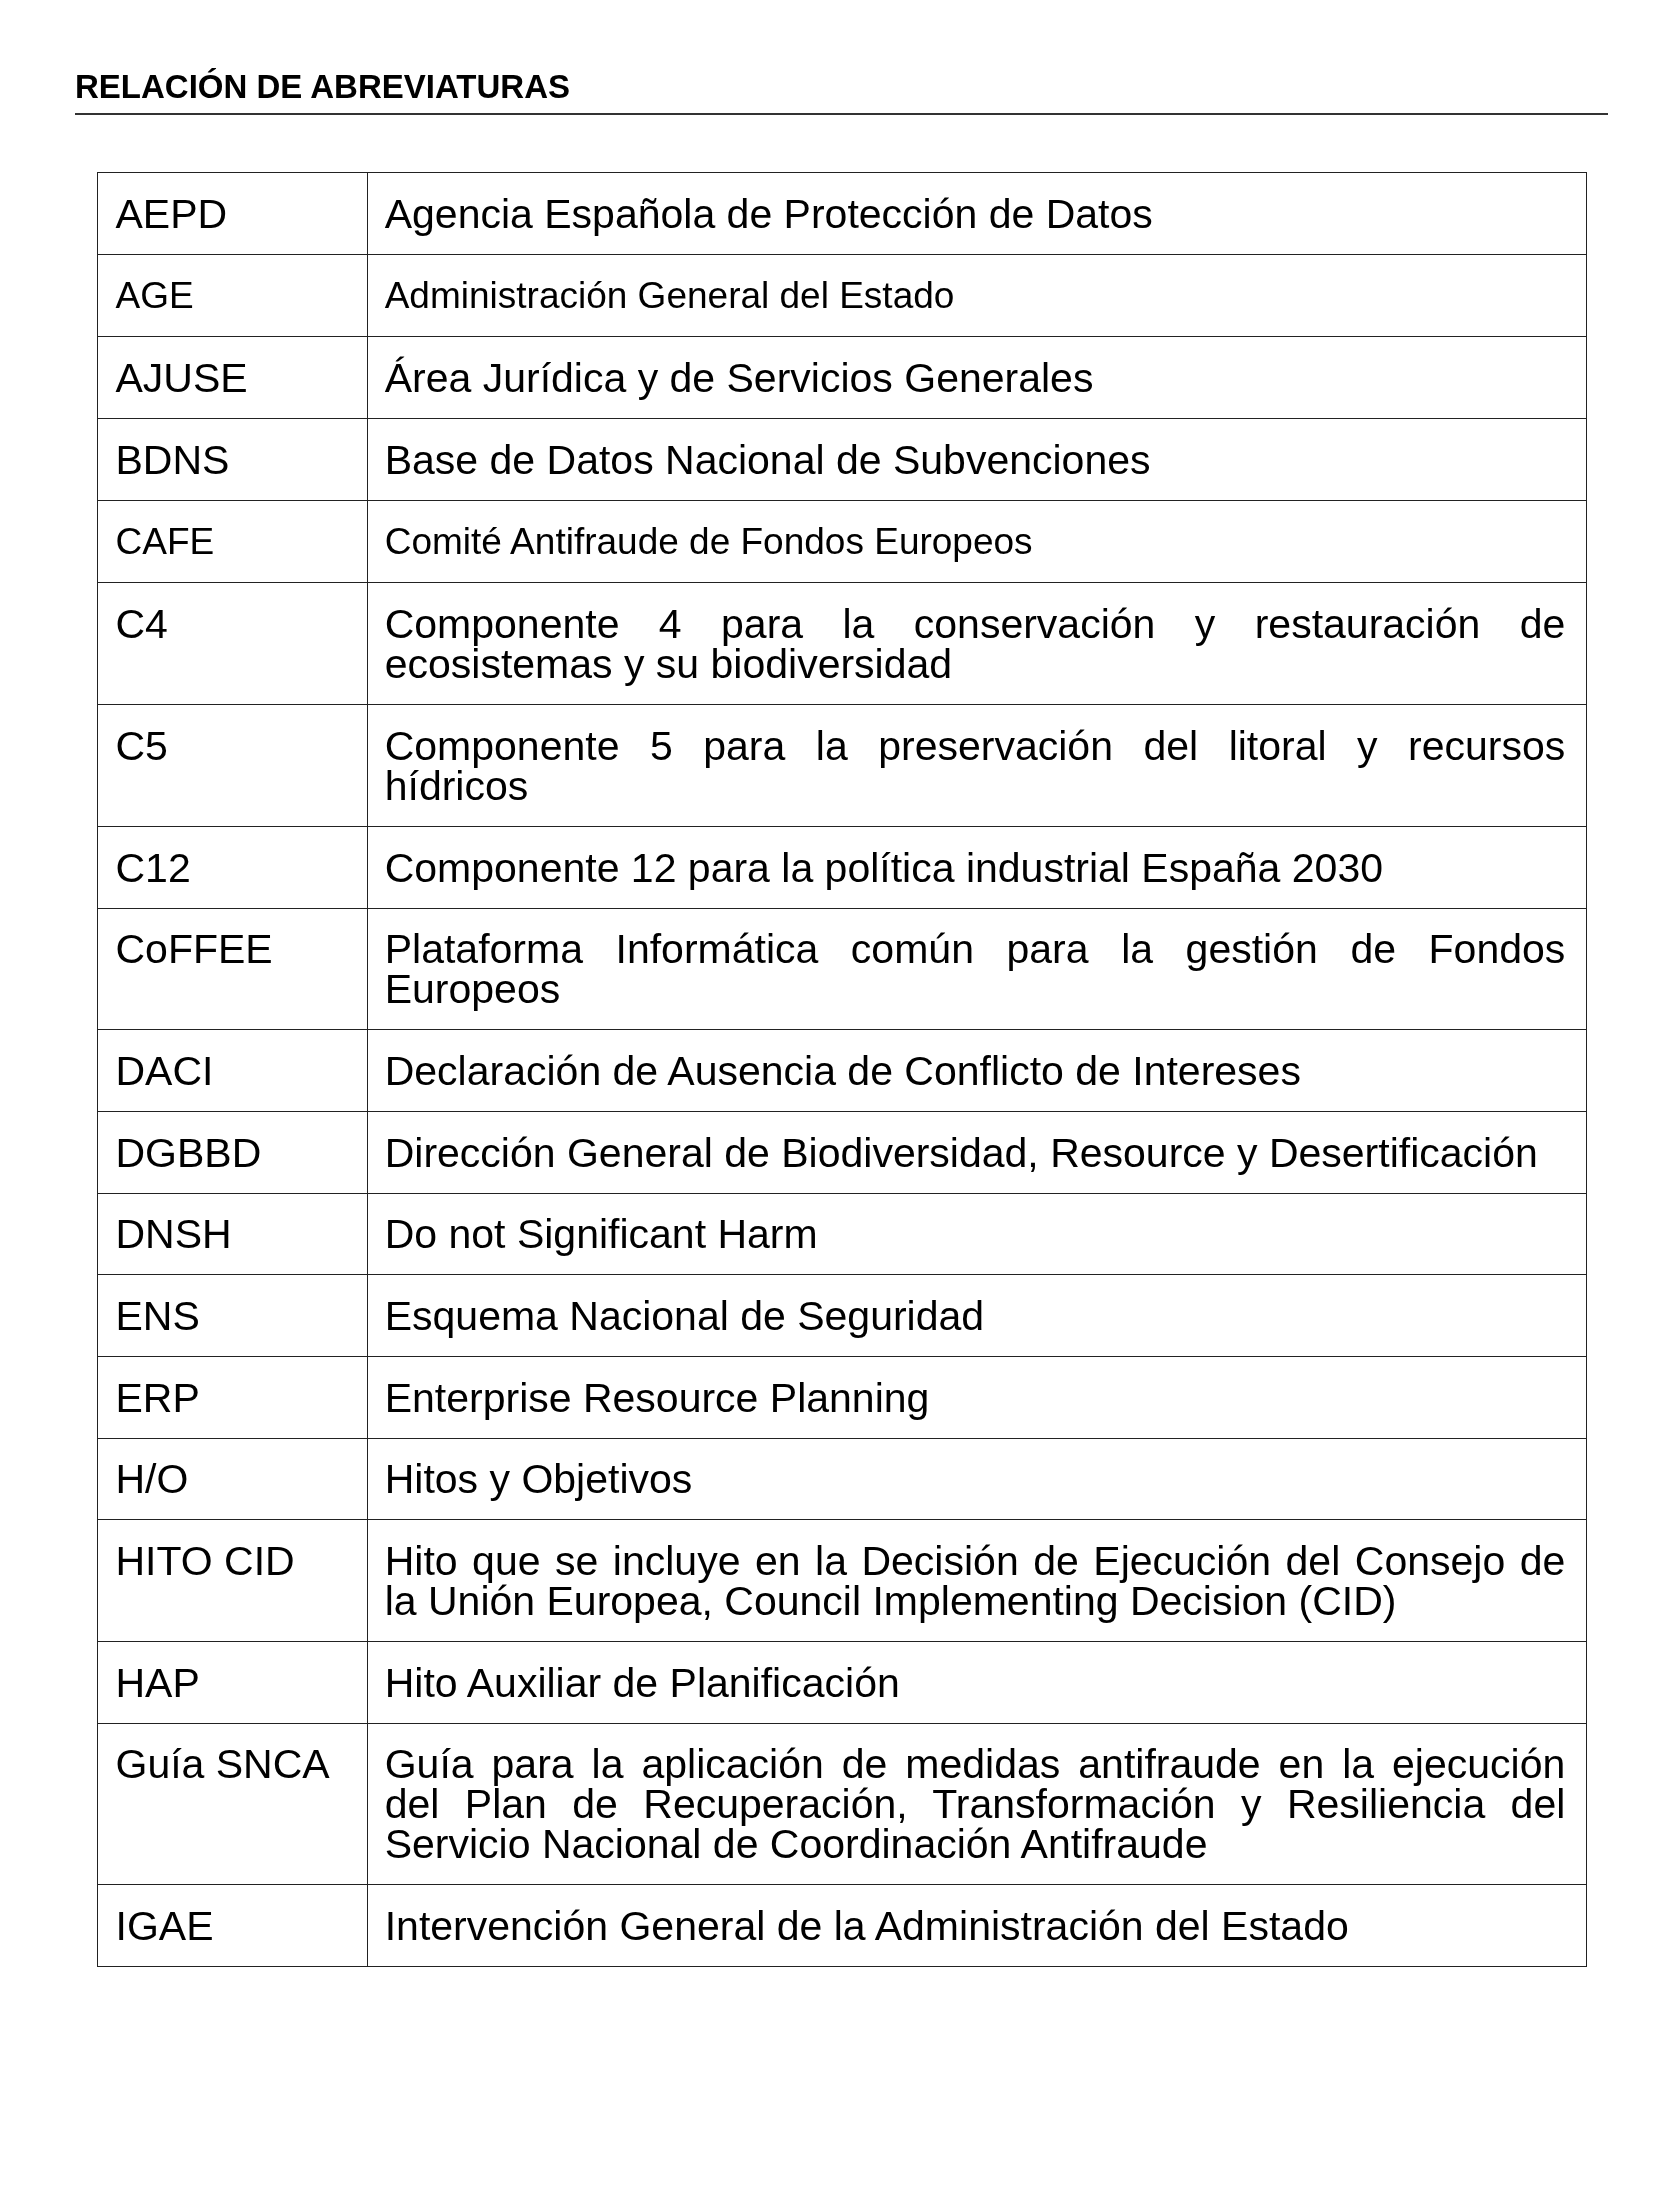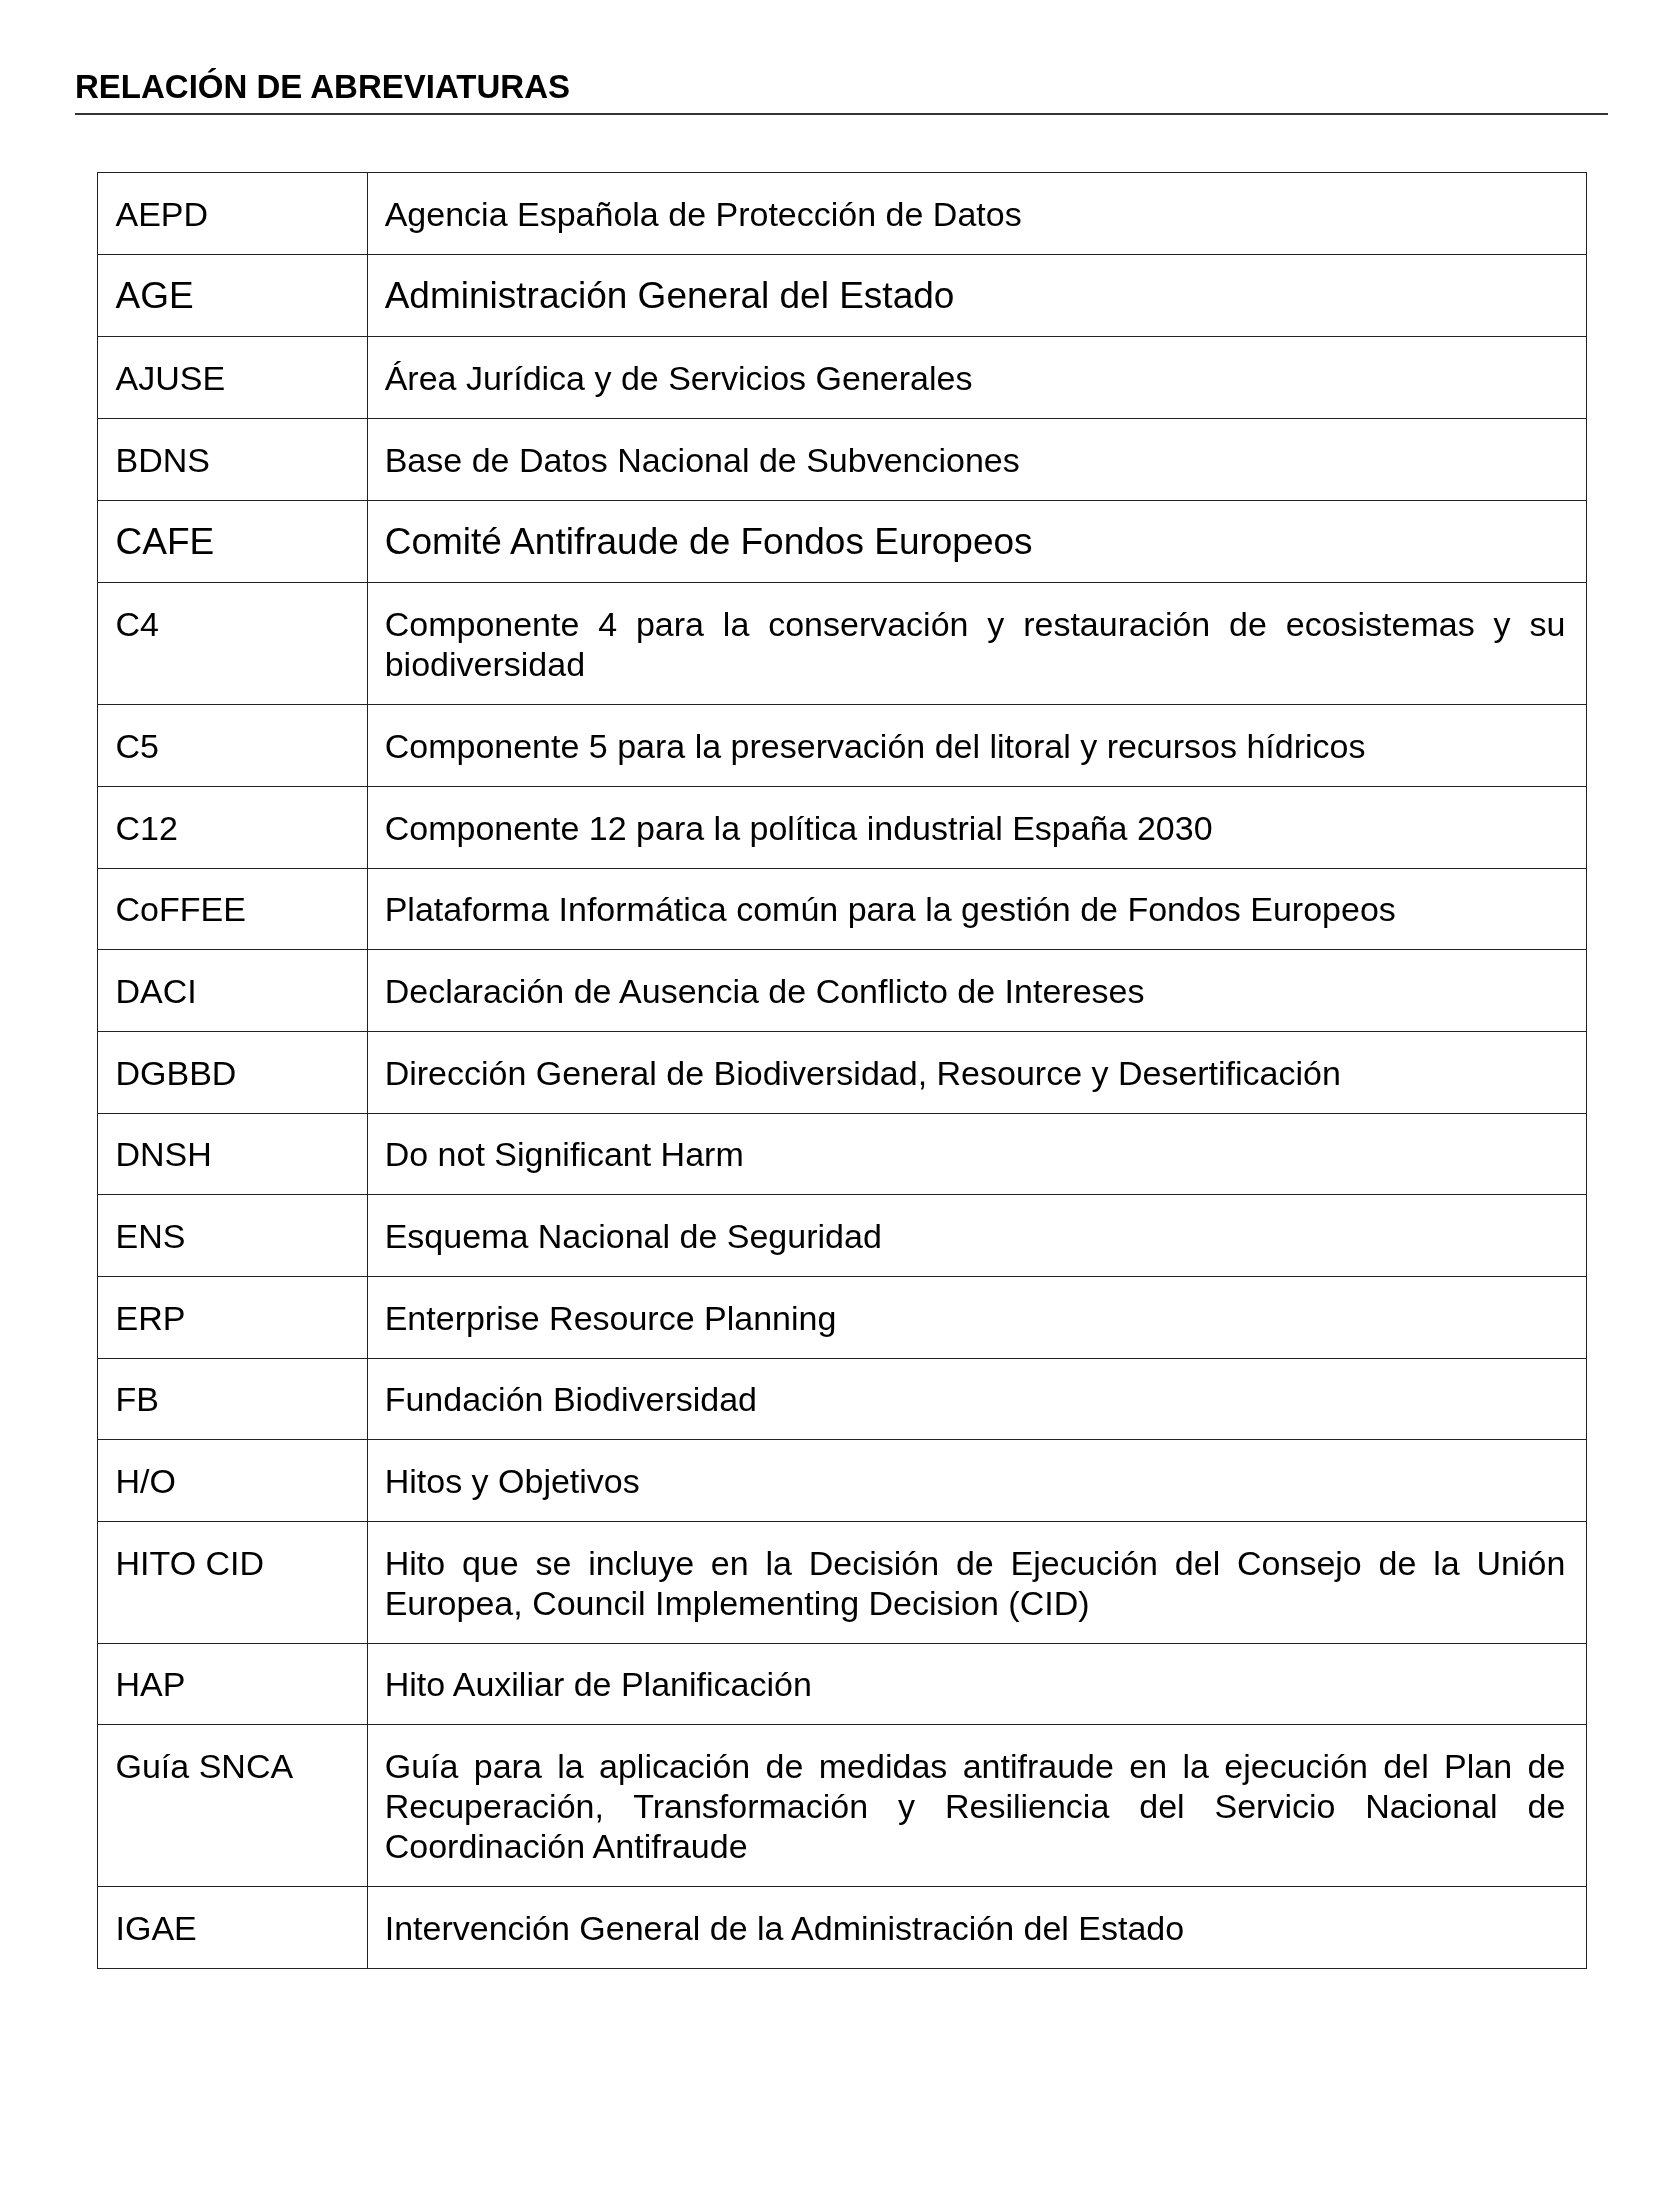--- a/index.html
+++ b/index.html
@@ -41,21 +41,21 @@
     position: absolute;
     left: 97px;
     top: 172px;
     width: 1490px;
     border-collapse: collapse;
     table-layout: fixed;
   }
   .abbr-table td {
     border: 1.6px solid #222222;
     vertical-align: top;
-    font-size: 34px;
+    font-size: 41px;
     line-height: 40px;
     padding: 20.7px 19px 20px 17.5px;
   }
   .abbr-table col.c-abbr { width: 270px; }
   .abbr-table col.c-desc { width: 1219px; }
   .abbr-table td.desc {
     text-align: justify;
     padding-left: 16.7px;
     padding-right: 20.7px;
   }
@@ -128,24 +128,20 @@
       </tr>
     <tr>
         <td class="abbr">ENS</td>
         <td class="desc">Esquema Nacional de Seguridad</td>
       </tr>
     <tr>
         <td class="abbr">ERP</td>
         <td class="desc">Enterprise Resource Planning</td>
       </tr>
     <tr>
-        <td class="abbr">FB</td>
-        <td class="desc">Fundación Biodiversidad</td>
-      </tr>
-    <tr>
         <td class="abbr">H/O</td>
         <td class="desc">Hitos y Objetivos</td>
       </tr>
     <tr>
         <td class="abbr">HITO CID</td>
         <td class="desc">Hito que se incluye en la Decisión de Ejecución del Consejo de la Unión Europea, Council Implementing Decision (CID)</td>
       </tr>
     <tr>
         <td class="abbr">HAP</td>
         <td class="desc">Hito Auxiliar de Planificación</td>

